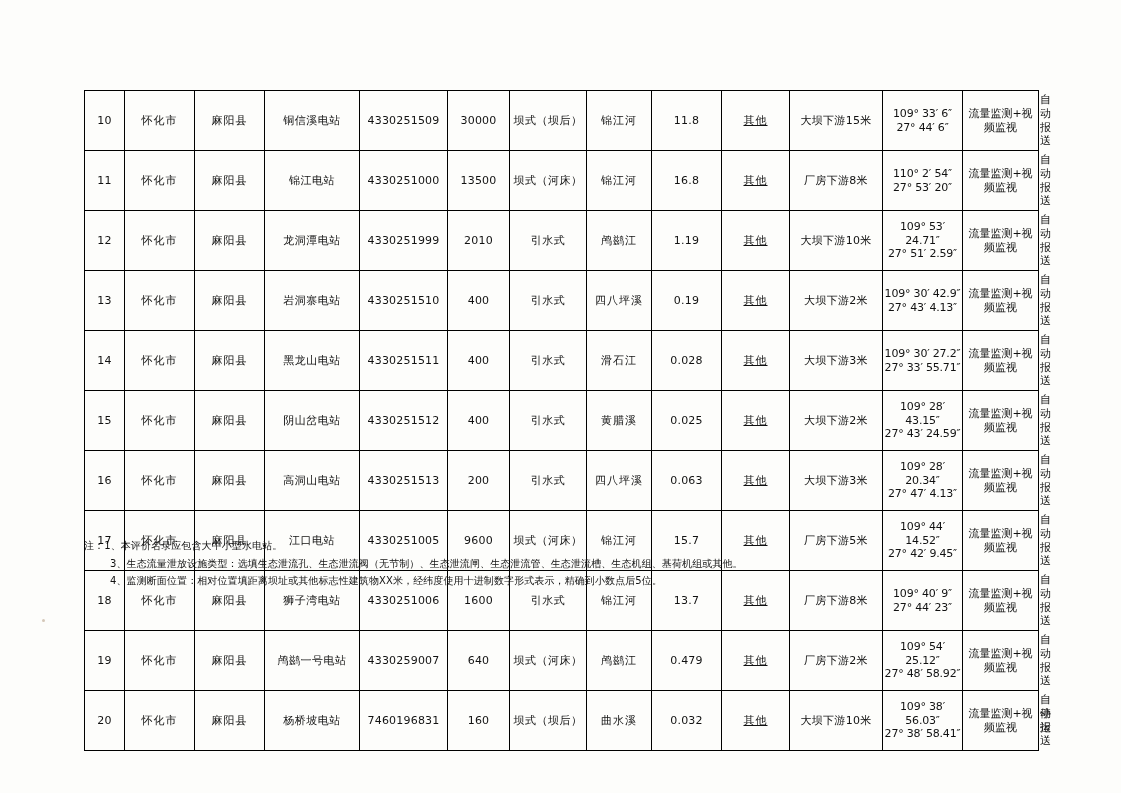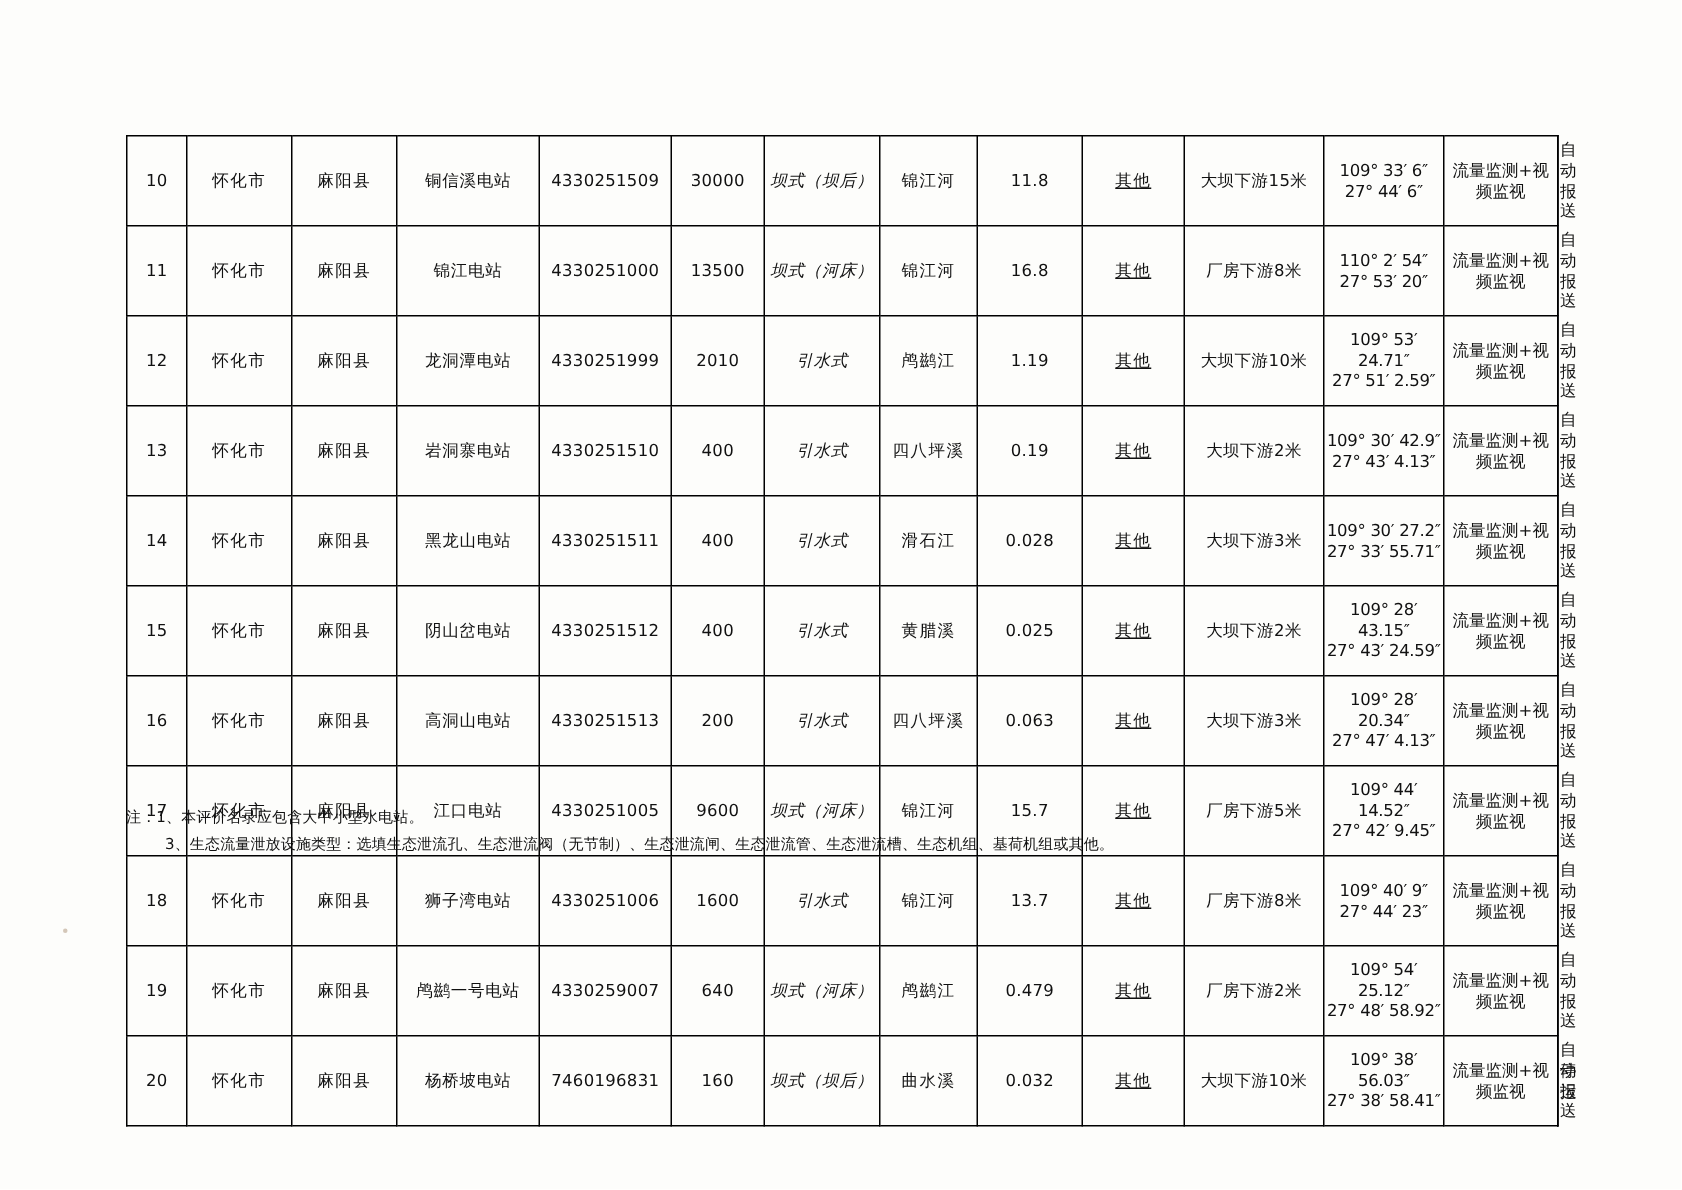--- a/index.html
+++ b/index.html
@@ -65,21 +65,21 @@
     white-space: pre-line;
     letter-spacing: -0.2px;
   }
   .twolines {
     white-space: pre-line;
     line-height: 1.3;
   }
   .city { font-size: 12px; letter-spacing: 1px; }
   .county { font-size: 12px; letter-spacing: 1px; }
   .name { font-size: 11px; letter-spacing: 0.5px; }
-  .type { font-size: 11.5px; letter-spacing: 0.5px; font-style: italic; }
+  .type { font-size: 11.5px; letter-spacing: 0.5px; }
   .river { font-size: 12px; letter-spacing: 1px; }
   .other { font-size: 11.5px; letter-spacing: 1px; text-decoration: underline; }
   .section { font-size: 11px; letter-spacing: 0.3px; white-space: pre-line; line-height: 1.3;}
   .monitor { font-size: 10.5px; white-space: pre-line; line-height: 1.3; }
   .report { font-size: 11.5px; letter-spacing: 0.5px; }
   .remark { font-size: 11.5px; letter-spacing: 0.5px; }
 
   .notes {
     position: absolute;
     left: 84px;
@@ -337,16 +337,17 @@
           <td class="cn remark">停运</td>
         </tr>
 
       </tbody>
     </table>
   </div>
 
   <div class="notes">
     <div class="line first">注：1、本评价名录应包含大中小型水电站。</div>
     <div class="line rest">3、生态流量泄放设施类型：选填生态泄流孔、生态泄流阀（无节制）、生态泄流闸、生态泄流管、生态泄流槽、生态机组、基荷机组或其他。</div>
+    <div class="line rest">4、监测断面位置：相对位置填距离坝址或其他标志性建筑物XX米，经纬度使用十进制数字形式表示，精确到小数点后5位。</div>
   </div>
 
   <div class="speck"></div>
 </div>
 
 </body></html>

